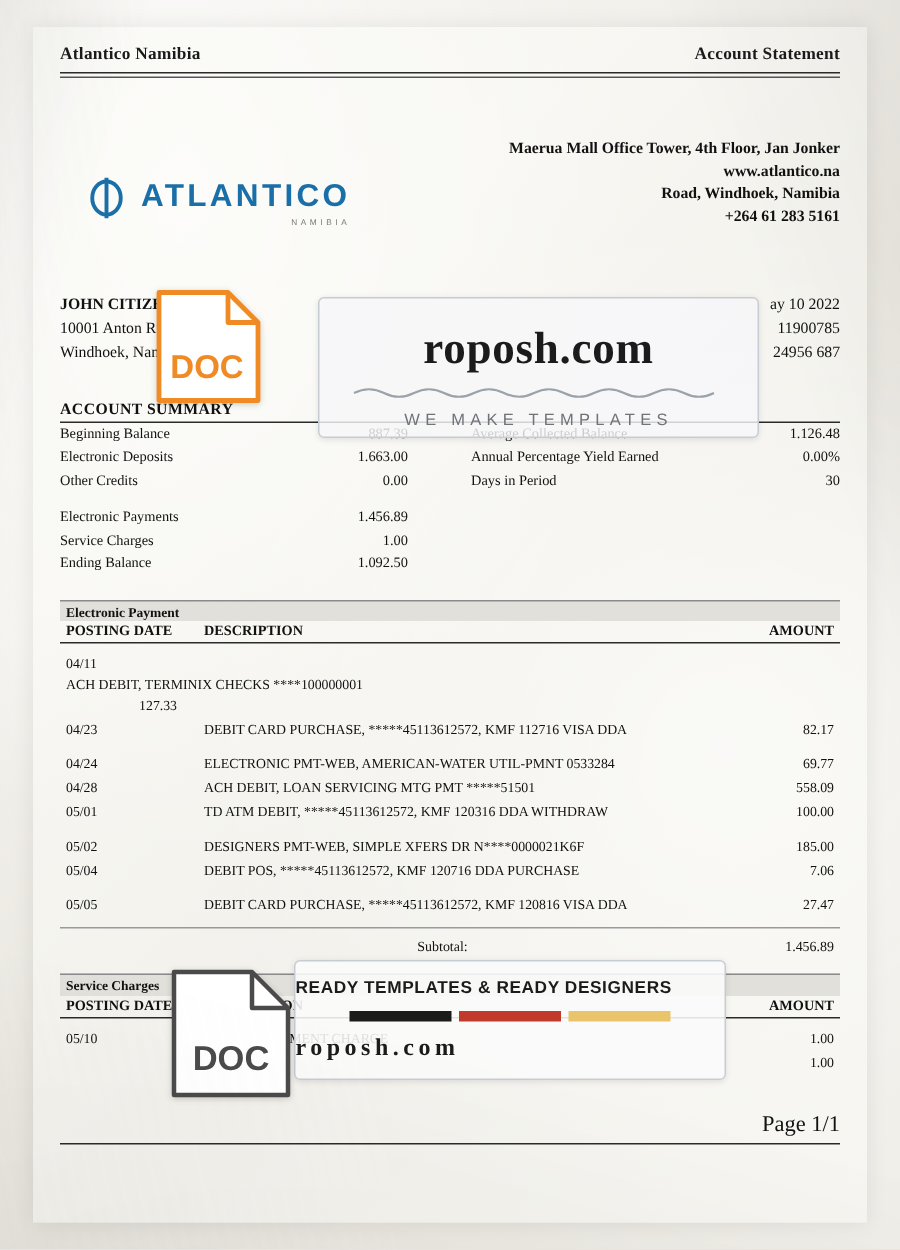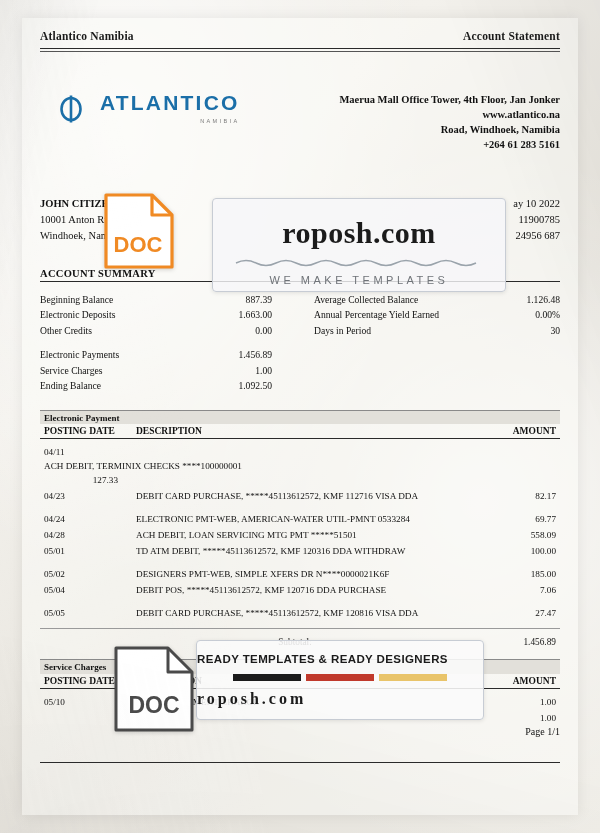--- a/index.html
+++ b/index.html
@@ -70,22 +70,22 @@
   }
 
   
   .logo-row {
     display: flex;
     justify-content: space-between;
     margin-top: 40px;
   }
   .logo-left {
     display: flex;
-    align-items: flex-start;
-    gap: 16px;
+    align-items: flex-end;
+    gap: 10px;
     padding-left: 18px;
   }
   .logo-mark {
     margin-top: 2px;
   }
   .logo-words .wordmark {
     font-family: "Liberation Sans", sans-serif;
     font-size: 21px;
     letter-spacing: 2.2px;
     color: #1b6fa8;
@@ -135,21 +135,21 @@
   .section-title {
     font-size: 10.5px;
     font-weight: bold;
     letter-spacing: 0.3px;
     color: #111;
     margin-top: 24px;
   }
   .sum-grid {
     display: flex;
     gap: 0;
-    margin-top: 10px;
+    margin-top: 0;
   }
   .sum-col {
     width: 50%;
     font-size: 9.6px;
     color: #111;
   }
   .sum-line {
     display: flex;
     justify-content: space-between;
     line-height: 1.62;
@@ -206,22 +206,22 @@
   }
   .subtotal-row .c-desc {
     text-align: center;
     padding-right: 28px;
   }
 
   
   .page-no {
     position: absolute;
     right: 0;
-    bottom: 68px;
-    font-size: 10px;
+    bottom: 46px;
+    font-size: 15px;
     color: #111;
   }
   .bottom-rule {
     position: absolute;
     left: 0;
     right: 0;
     bottom: 42px;
     border-bottom: 1.4px solid #2a2a2a;
   }
 

